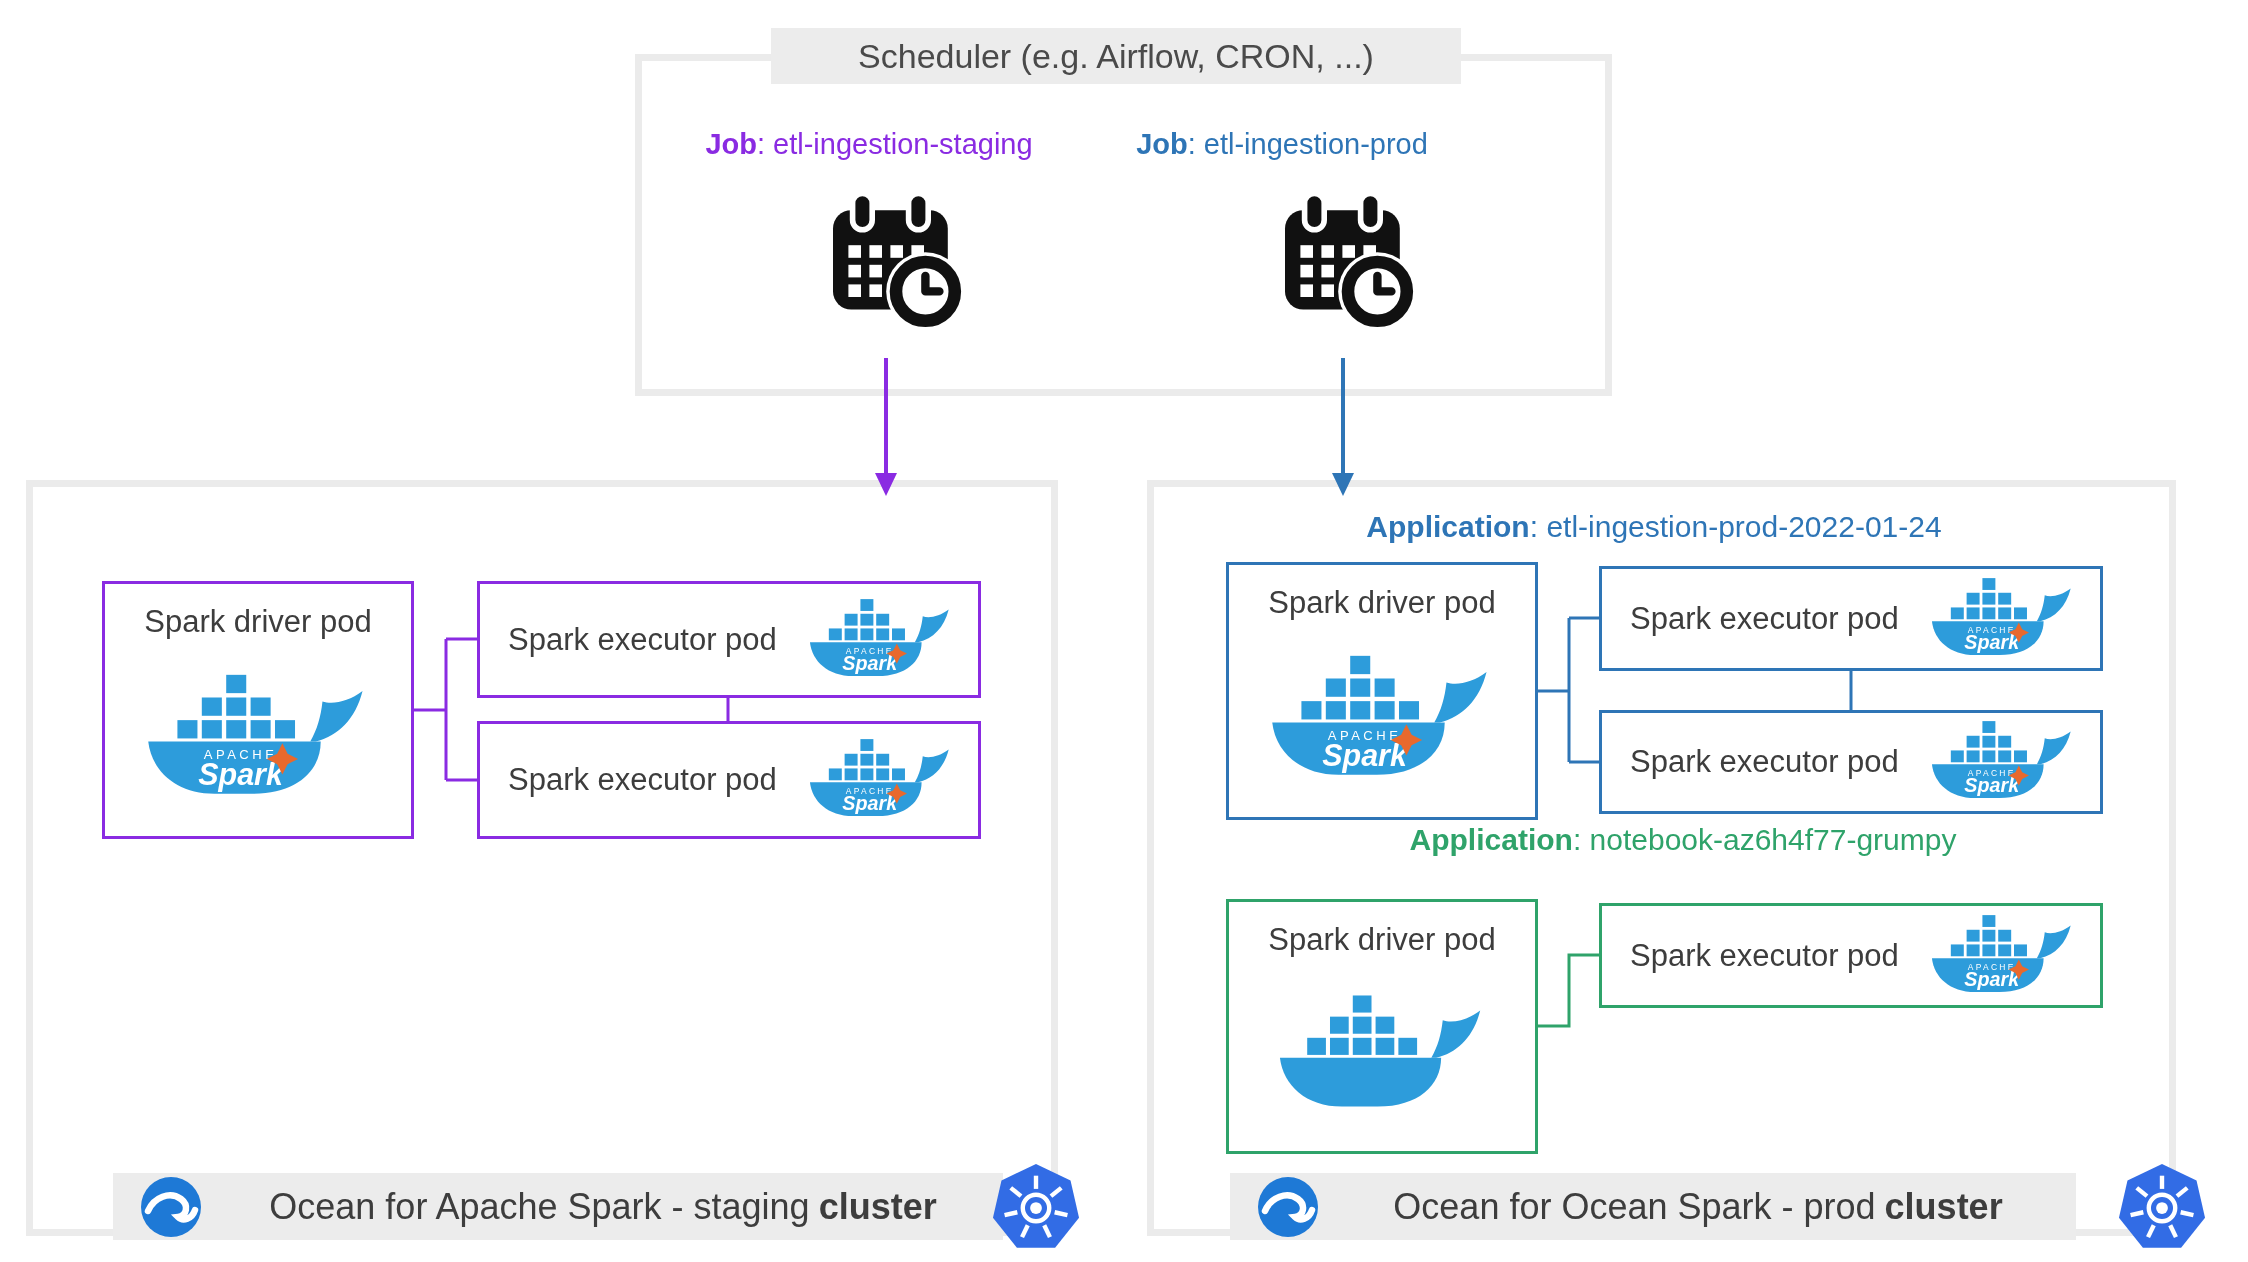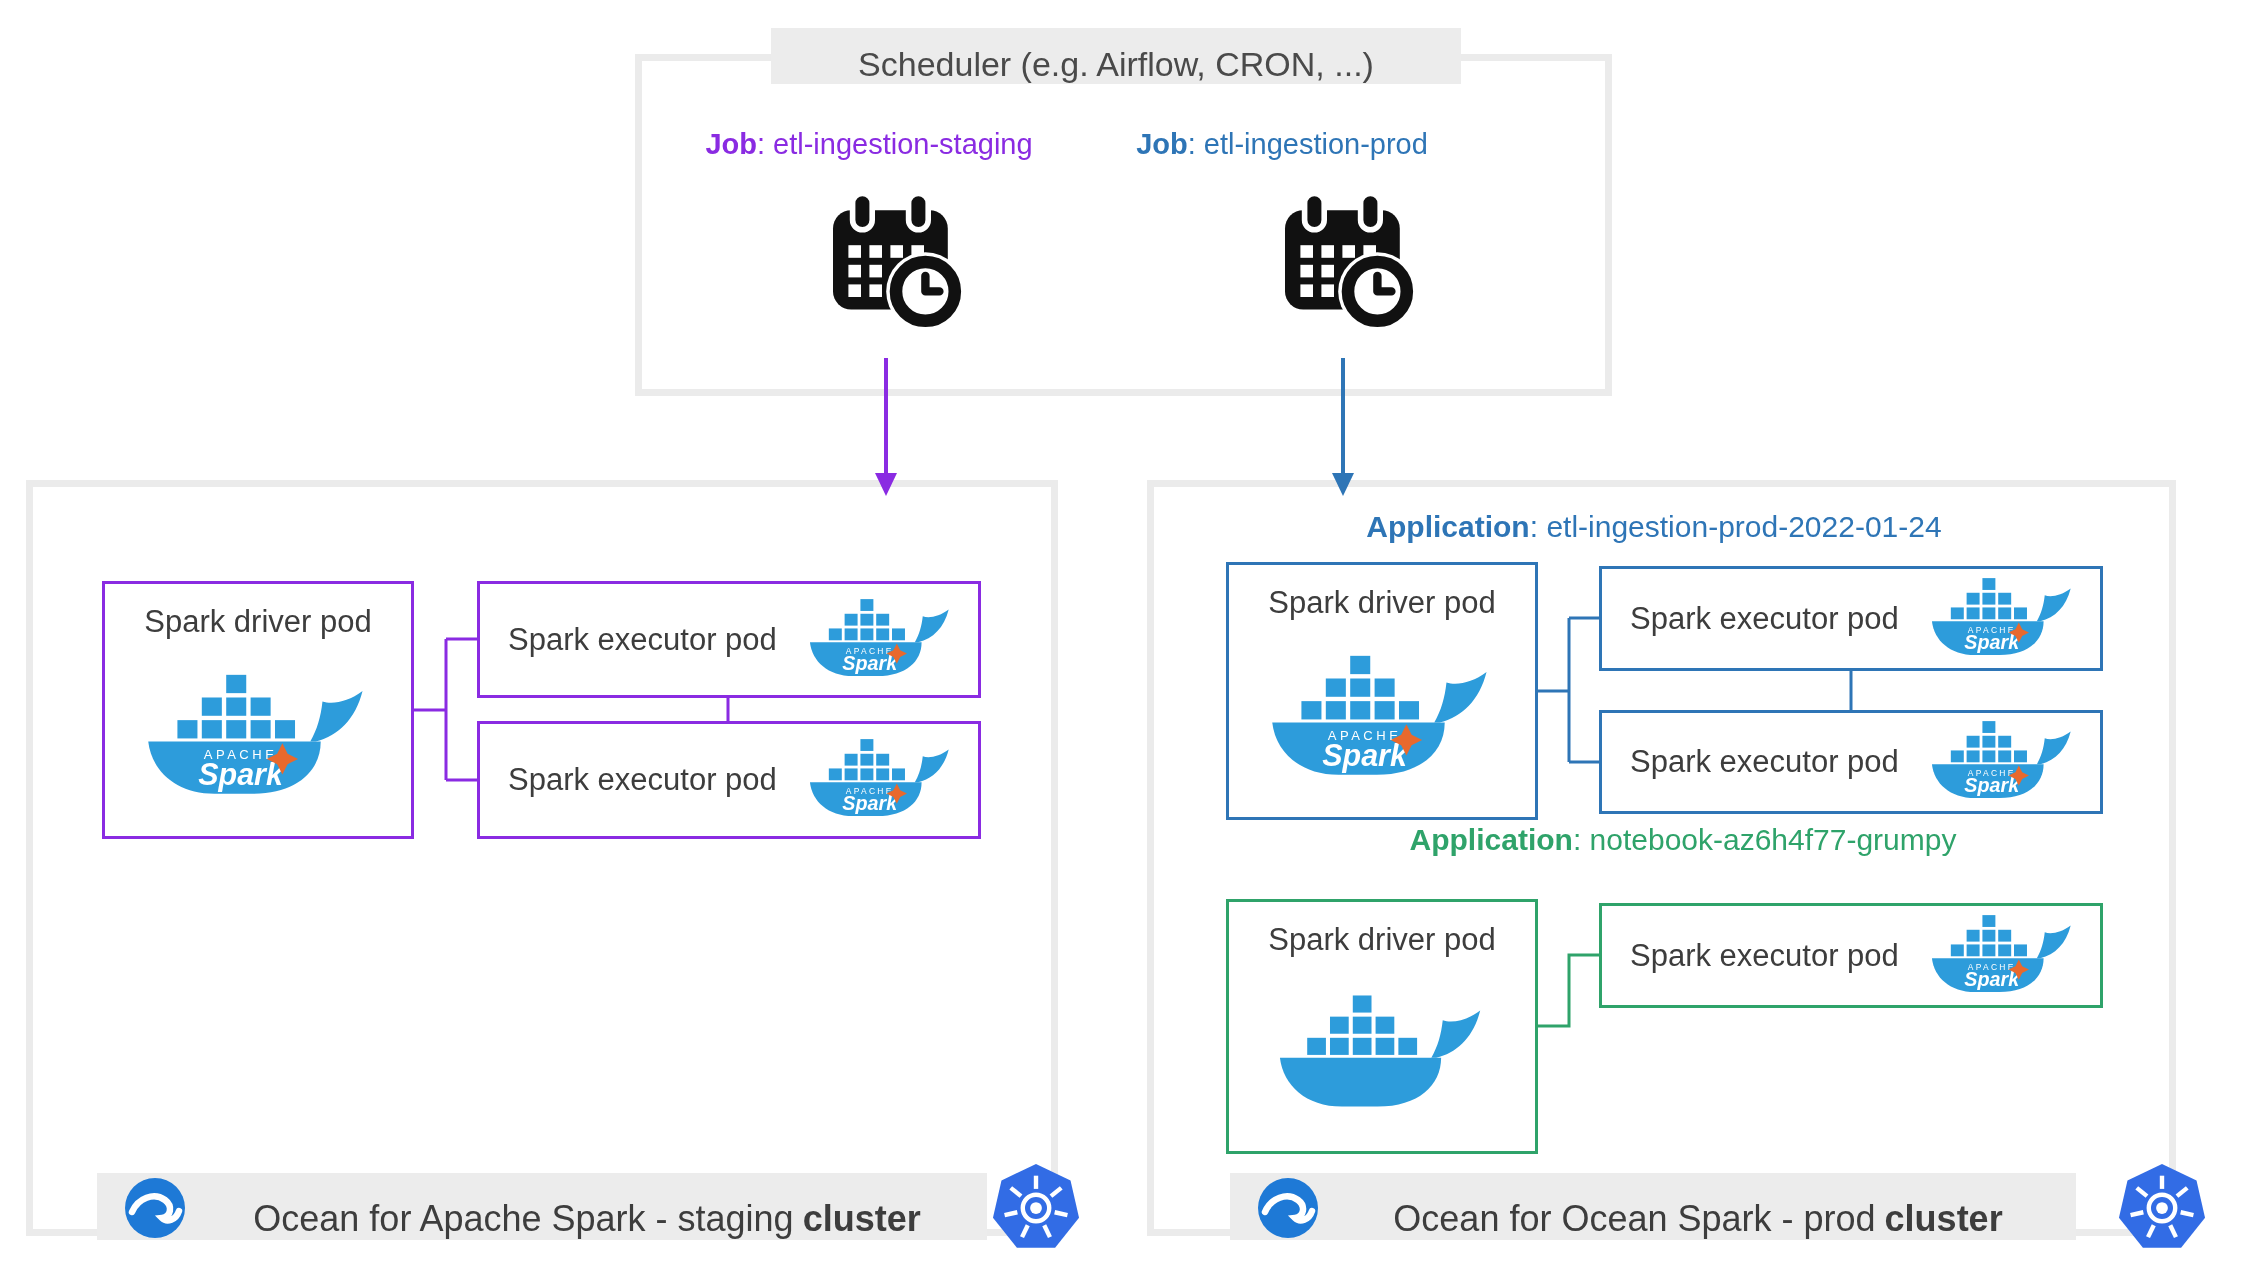--- a/index.html
+++ b/index.html
@@ -11,21 +11,21 @@
   .overlay{position:absolute;left:0;top:0;z-index:1;pointer-events:none;}
   .pod{position:absolute;background:#fff;border:3px solid #888;z-index:2;box-sizing:border-box;}
   .pod-label{font-size:31px;color:#3d3d3d;white-space:nowrap;}
   .driver{display:flex;flex-direction:column;align-items:center;}
   .driver .pod-label{margin-top:20px;}
   .driver .icon-wrap{flex:1;display:flex;align-items:center;justify-content:center;}
   .exec{display:flex;align-items:center;justify-content:space-between;padding:0 22px 0 28px;}
   .app-title{position:absolute;transform:translateX(-50%);white-space:nowrap;font-size:30px;z-index:2;}
   .job-label{position:absolute;transform:translateX(-50%);white-space:nowrap;font-size:29px;z-index:2;}
   .bold{font-weight:bold;}
-  .graybar{position:absolute;background:var(--bar-gray);z-index:3;display:flex;align-items:flex-end;box-sizing:border-box;}
+  .graybar{position:absolute;background:var(--bar-gray);z-index:3;display:flex;align-items:center;box-sizing:border-box;}
   .sched-title{justify-content:center;font-size:34px;color:#4a4a4a;}
   .footer{color:#3d3d3d;font-size:36px;}
   .footer .ftext{flex:1;text-align:center;}
   .footer .ftext b{margin-left:9px;}
   .icon{position:absolute;z-index:2;}
   .icon-k8s{z-index:3;}
   .c-purple{color:var(--purple);}
   .c-blue{color:var(--blue);}
   .c-green{color:var(--green);}
   .b-purple{border-color:var(--purple);}
@@ -172,21 +172,21 @@
         <use href="#sym-docker-spark"></use>
       </svg>
   </div>
   <div class="pod exec b-purple" style="left:477px;top:721px;width:504px;height:118px;">
     <div class="pod-label">Spark executor pod</div>
     <svg width="150" height="88">
         <use href="#sym-docker-spark"></use>
       </svg>
   </div>
 
-  <div class="graybar footer" style="left:97px;top:1173px;width:890px;height:67px;">
+  <div class="graybar footer" style="left:113px;top:1173px;width:890px;height:67px;">
     <svg width="64" height="64" style="margin-left:26px;">
         <use href="#sym-ocean"></use>
       </svg>
     <div class="ftext">
       <span>Ocean for Apache Spark - staging</span><b>cluster</b>
     </div>
   </div>
   <svg class="icon icon-k8s" style="left:989px;top:1161px;" width="94" height="94">
       <use href="#sym-k8s"></use>
     </svg>

